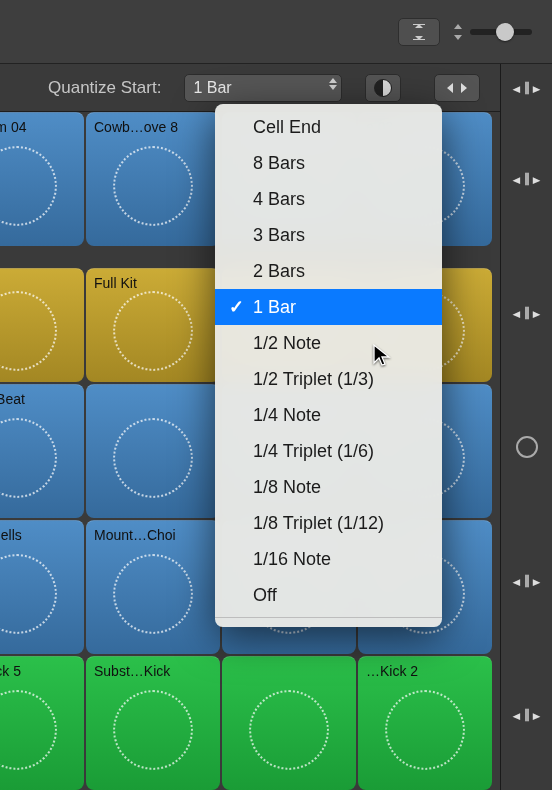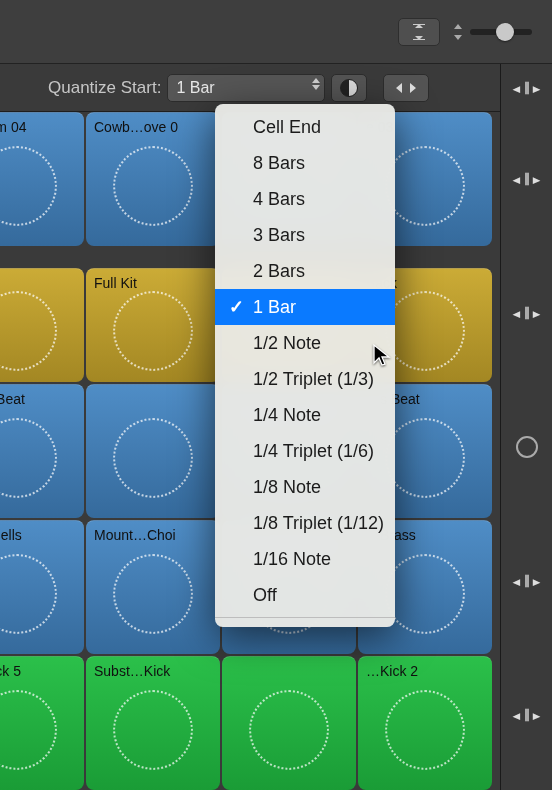--- a/index.html
+++ b/index.html
@@ -51,21 +51,21 @@
     box-shadow: 0 1px 2px rgba(0,0,0,.5);
   }
 
   
   .sub-bar {
     height: 48px;
     background: #3a3a3a;
     display: flex;
     align-items:center;
     padding-left: 48px;
-    gap: 6px;
+    gap: 23px;
     border-bottom: 1px solid #1e1e1e;
     position: relative;
   }
   .sub-label {
     color: #c6c6c6;
     font-size: 17px;
     white-space: nowrap;
   }
   .dropdown {
     width: 158px; height: 28px;
@@ -174,21 +174,21 @@
   .wave::before{
     content:'';position:absolute;inset:-8px;
     border-radius:50%;
   }
 
   
   .menu {
     position:absolute;
     left: 215px;
     top: 104px;
-    width: 180px;
+    width: 227px;
     background: rgba(234,234,230,.96);
     border-radius: 8px;
     box-shadow: 0 10px 40px rgba(0,0,0,.6);
     padding: 5px 0;
     backdrop-filter: blur(12px);
   }
   .menu-item {
     height: 36px;
     display:flex; align-items:center;
     padding-left: 38px;
@@ -290,21 +290,21 @@
       </div>
   </div>
 </div>
 
 <div class="grid" id="grid">
     <div class="cell blue">
       <span class="cell-label">an…um 04</span>
       <div class="wave"></div>
     </div>
     <div class="cell blue">
-      <span class="cell-label">Cowb…ove 0</span>
+      <span class="cell-label">Cowb…ove 8</span>
       <div class="wave"></div>
     </div>
     <div class="cell blue">
       <span class="cell-label"></span>
       <div class="wave"></div>
     </div>
     <div class="cell blue">
       <span class="cell-label">e 03</span>
       <div class="wave"></div>
     </div>

